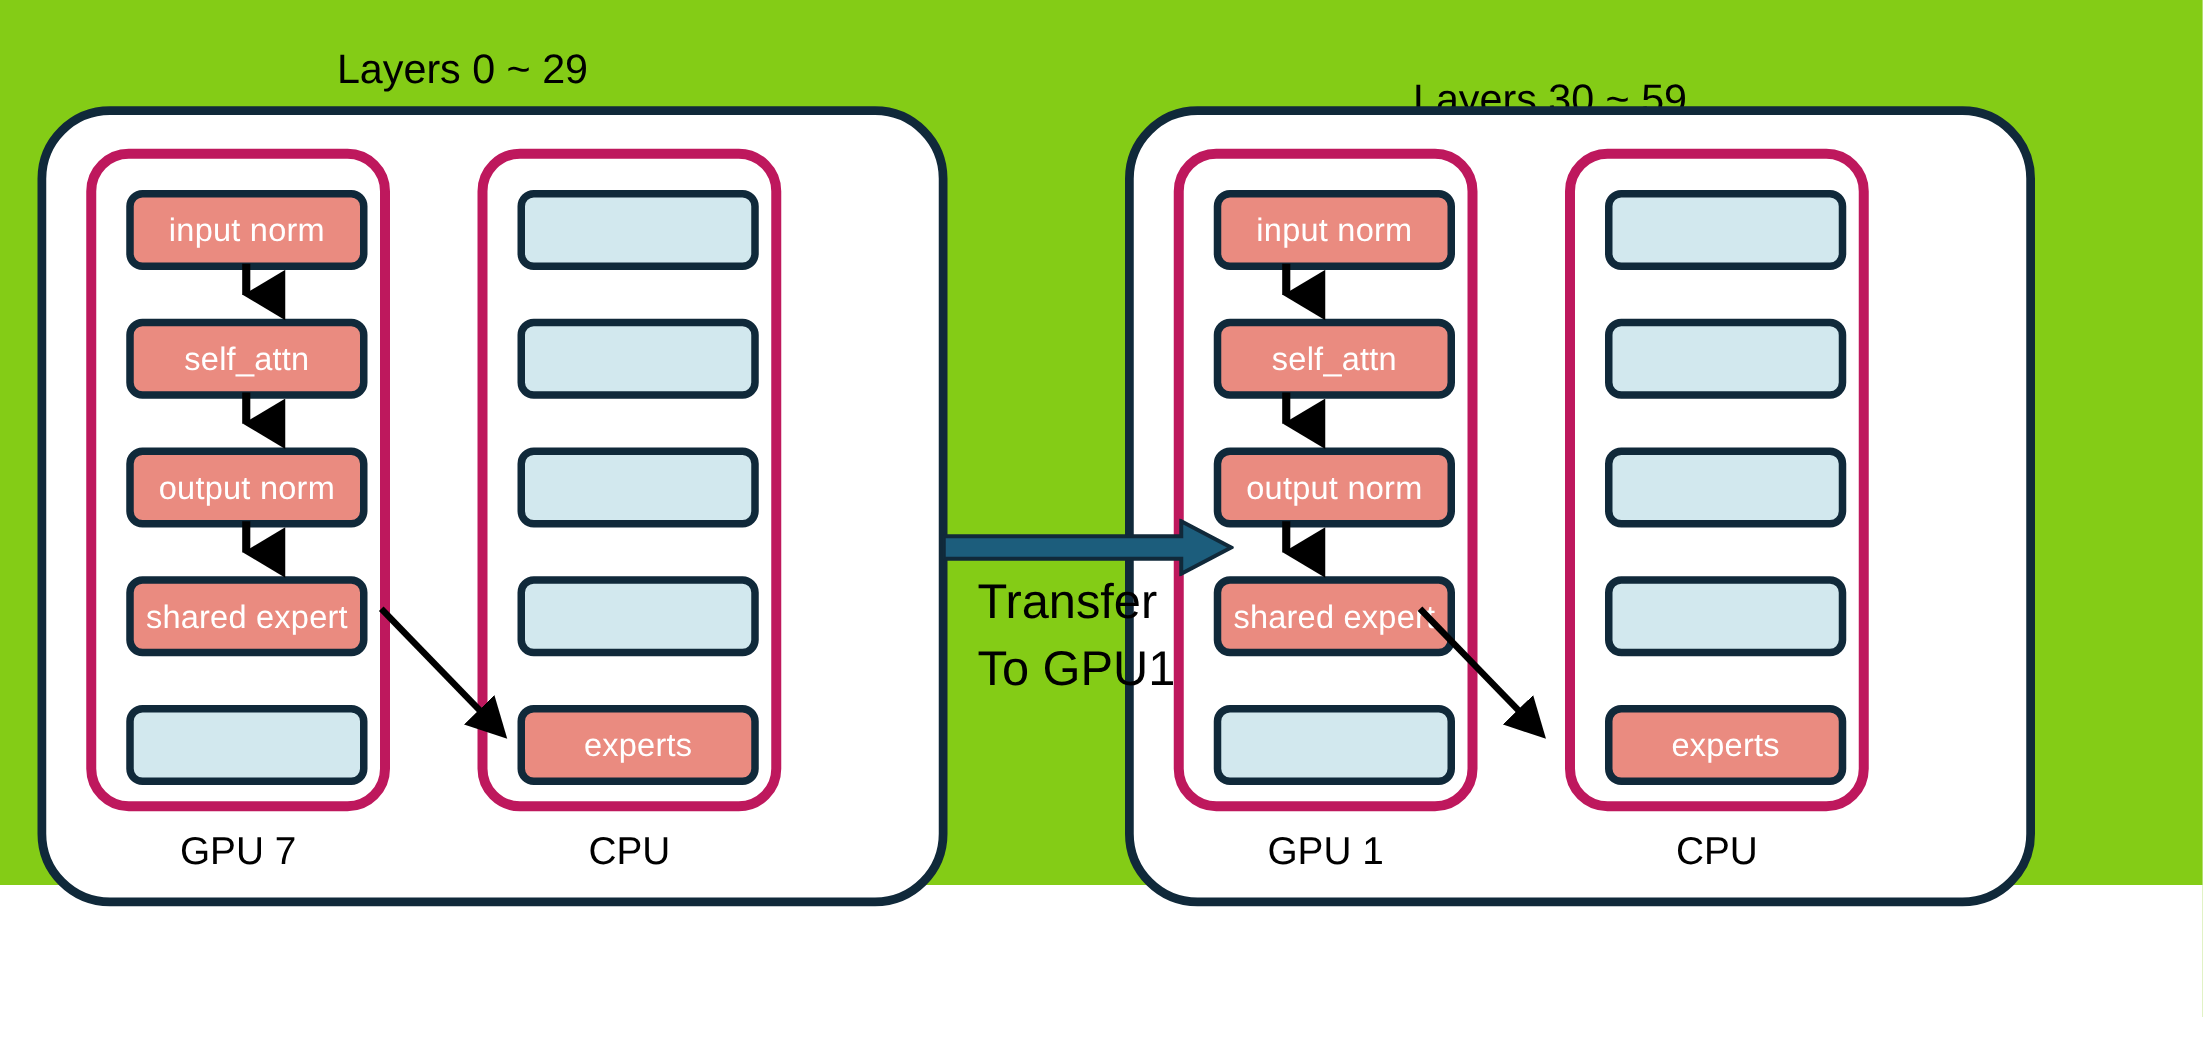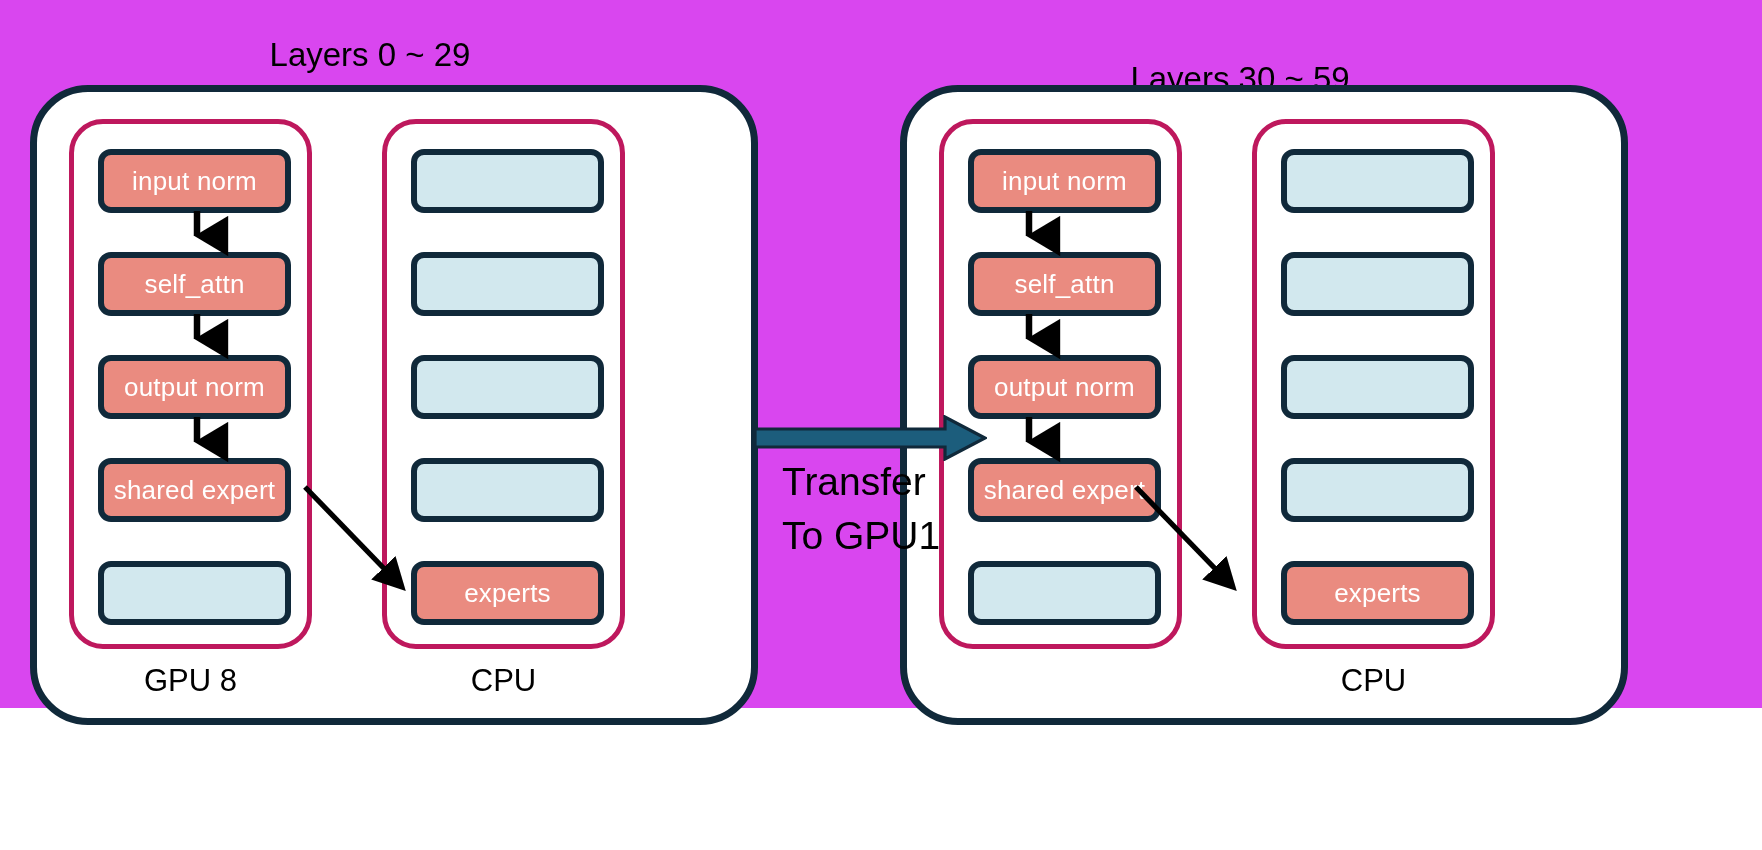--- a/index.html
+++ b/index.html
@@ -13,21 +13,21 @@
     position: relative;
     font-family: "Liberation Sans", sans-serif;
     overflow: hidden;
   }
 
   #stage {
     position: absolute;
     left: 0; top: 0;
     width: 1762px;
     height: 708px;
-    background: #d946ef;
+    background: #84cc16;
   }
 
   
   .group-title {
     position: absolute;
     font-size: 33px;
     color: #000000;
     white-space: nowrap;
     text-align: center;
     line-height: 1;
@@ -43,21 +43,21 @@
     border-radius: 58px;
     background: #ffffff;
   }
   #device-left  { left: 30px;  top: 85px; width: 728px; height: 640px; }
   #device-right { left: 900px; top: 85px; width: 728px; height: 640px; }
 
   
   .panel {
     position: absolute;
     box-sizing: border-box;
-    border: 5px solid #be185d;
+    border: 8px solid #be185d;
     border-radius: 34px;
     background: #ffffff;
   }
 
   
   .block {
     position: absolute;
     box-sizing: border-box;
     border: 6px solid #10293a;
     border-radius: 13px;
@@ -129,21 +129,21 @@
     </div>
 
     <div class="panel" style="left:345px; top:27px; width:243px; height:530px;">
       <div class="block blue" style="left:24px; top:25px;  width:193px; height:64px;"></div>
       <div class="block blue" style="left:24px; top:128px; width:193px; height:64px;"></div>
       <div class="block blue" style="left:24px; top:231px; width:193px; height:64px;"></div>
       <div class="block blue" style="left:24px; top:334px; width:193px; height:64px;"></div>
       <div class="block red" style="left:24px; top:437px; width:193px; height:64px;">experts</div>
     </div>
 
-    <div class="foot-label" style="left:32px; top:573px; width:243px;">GPU 8</div>
+    <div class="foot-label" style="left:32px; top:573px; width:243px;">GPU 7</div>
     <div class="foot-label" style="left:345px; top:573px; width:243px;">CPU</div>
   </div>
 
   <div class="device" id="device-right">
 
     <div class="panel" style="left:32px; top:27px; width:243px; height:530px;">
       <div class="block red" style="left:24px; top:25px;  width:193px; height:64px;">input norm</div>
       <div class="block red" style="left:24px; top:128px; width:193px; height:64px;">self_attn</div>
       <div class="block red" style="left:24px; top:231px; width:193px; height:64px;">output norm</div>
       <div class="block red" style="left:24px; top:334px; width:193px; height:64px;">shared expert</div>
@@ -151,20 +151,21 @@
     </div>
 
     <div class="panel" style="left:345px; top:27px; width:243px; height:530px;">
       <div class="block blue" style="left:24px; top:25px;  width:193px; height:64px;"></div>
       <div class="block blue" style="left:24px; top:128px; width:193px; height:64px;"></div>
       <div class="block blue" style="left:24px; top:231px; width:193px; height:64px;"></div>
       <div class="block blue" style="left:24px; top:334px; width:193px; height:64px;"></div>
       <div class="block red" style="left:24px; top:437px; width:193px; height:64px;">experts</div>
     </div>
 
+    <div class="foot-label" style="left:32px; top:573px; width:243px;">GPU 1</div>
     <div class="foot-label" style="left:345px; top:573px; width:243px;">CPU</div>
   </div>
 
   <svg class="flow-svg" viewBox="0 0 1762 850" xmlns="http://www.w3.org/2000/svg">
     <defs>
       <marker id="mk-down" markerWidth="7" markerHeight="7" refX="3.1" refY="5.4" orient="auto" markerUnits="strokeWidth">
         <path d="M0,0.6 L3.1,5.8 L6.2,0.6 Z" fill="#000000"></path>
       </marker>
       <marker id="mk-diag" markerWidth="6.5" markerHeight="6.5" refX="4.6" refY="3.25" orient="auto" markerUnits="strokeWidth">
         <path d="M0,0 L6.2,3.25 L0,6.5 Z" fill="#000000"></path>

